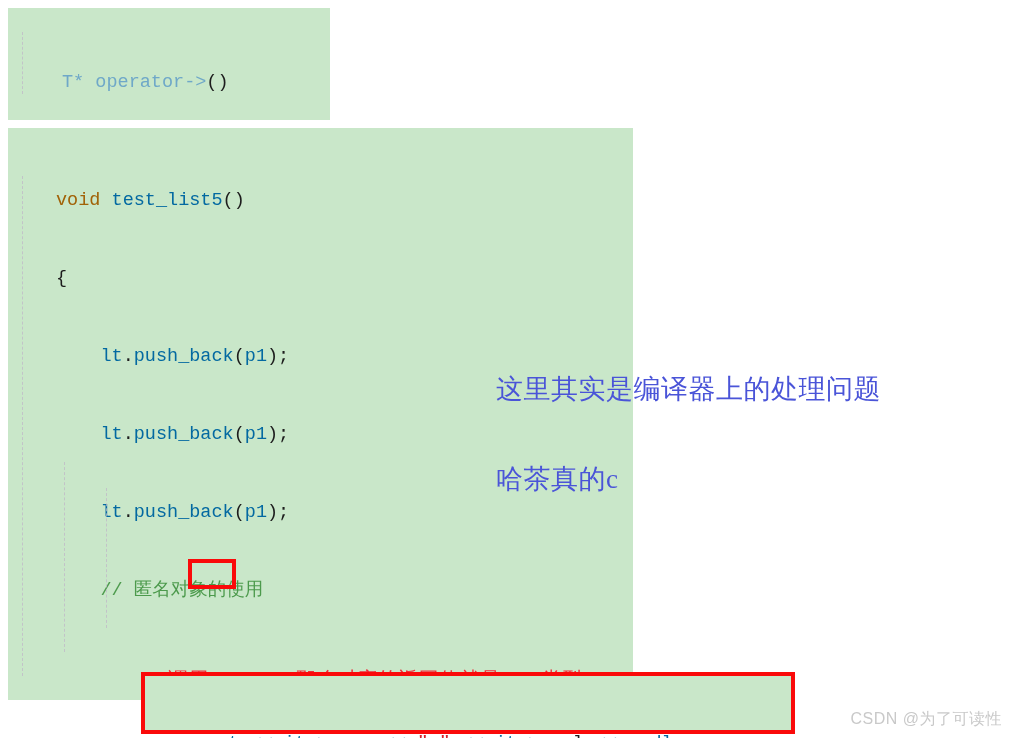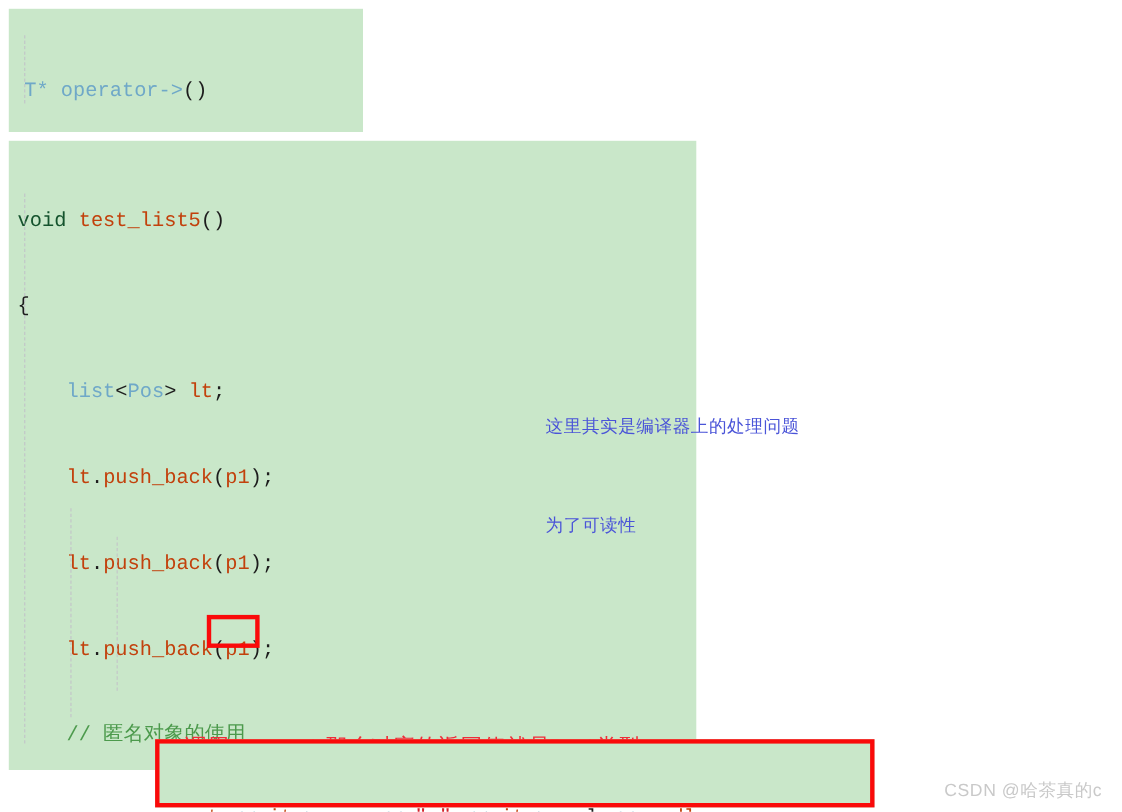--- a/index.html
+++ b/index.html
@@ -57,43 +57,43 @@
   }
 
   
   .code {
     font-family: "Liberation Mono", "DejaVu Sans Mono", monospace;
     font-size: 18.5px;
     line-height: 26px;
     white-space: pre;
     color: #2c2c2c;
   }
-  .code .ln { display: block; height: 26px; }
+  .code .ln { display: block; height: 26px; padding-left: 40px; }
 
   
-  .kw      { color: #14532d; }            
+  .kw      { color: #a16207; }            
   .kw2     { color: #9b30c8; }            
   .type    { color: #6fa8c8; }            
-  .fn      { color: #c2410c; }            
+  .fn      { color: #0369a1; }            
   .op      { color: #8fb5c9; }            
   .str     { color: #d4232c; }            
   .cmt     { color: #4c9a4c; }            
   .plain   { color: #1d1d1d; }
   .num     { color: #2d2d2d; }
 
   
   .ann {
     position: absolute;
     white-space: pre;
     font-family: "Liberation Serif", "DejaVu Serif", serif;
   }
   #note-blue {
     left: 496px;
     top: 314px;
-    font-size: 16px;
+    font-size: 27px;
     line-height: 30px;
     color: #4a54d8;
     letter-spacing: .5px;
   }
   #note-red {
     left: 168px;
     top: 604px;
     font-size: 20px;
     line-height: 30px;
     color: #ef2d3a;
@@ -137,21 +137,20 @@
 </div>
 
 <div class="code-block" id="main-snippet">
   <div class="guide" style="left:14px; top:48px; height:500px;"></div>
   <div class="guide" style="left:56px; top:334px; height:190px;"></div>
   <div class="guide" style="left:98px; top:360px; height:140px;"></div>
 
   <div class="code" style="padding-left:8px">
     <span class="ln"><span class="kw">void</span> <span class="fn">test_list5</span><span class="plain">()</span></span>
     <span class="ln"><span class="plain">{</span></span>
-    <span class="ln"><span class="plain">    </span><span class="type">list</span><span class="plain">&lt;</span><span class="type">Pos</span><span class="plain">&gt; </span><span class="fn">lt</span><span class="plain">;</span></span>
     <span class="ln"><span class="plain">    </span><span class="fn">lt</span><span class="plain">.</span><span class="fn">push_back</span><span class="plain">(</span><span class="fn">p1</span><span class="plain">);</span></span>
     <span class="ln"><span class="plain">    </span><span class="fn">lt</span><span class="plain">.</span><span class="fn">push_back</span><span class="plain">(</span><span class="fn">p1</span><span class="plain">);</span></span>
     <span class="ln"><span class="plain">    </span><span class="fn">lt</span><span class="plain">.</span><span class="fn">push_back</span><span class="plain">(</span><span class="fn">p1</span><span class="plain">);</span></span>
     <span class="ln"><span class="plain">    </span><span class="cmt">// 匿名对象的使用</span></span>
     
     
     
     
     
     
@@ -162,28 +161,28 @@
     
     
     
   </div>
 </div>
 
 <div id="highlight-it"></div>
 
 <div class="ann" id="note-blue">
   <div>这里其实是编译器上的处理问题</div>
-  <div>为了可读性</div>
+  <div>哈茶真的c</div>
 </div>
 
 <div class="ann" id="note-red">
   <div>调用operator* 那么对应的返回值就是Pos*类型</div>
   
 </div>
 
 <div id="bottom-snippet">
   <div class="code" style="padding-left:10px">
     <span class="ln"><span class="fn">cout</span> <span class="op">&lt;&lt;</span> <span class="fn">it</span><span class="op">-&gt;</span><span class="plain">_row</span> <span class="op">&lt;&lt;</span> <span class="str">" "</span> <span class="op">&lt;&lt;</span> <span class="fn">it</span><span class="op">-&gt;</span><span class="plain">_col</span> <span class="op">&lt;&lt;</span> <span class="fn">endl</span><span class="plain">;</span></span>
     
   </div>
 </div>
 
-<div id="watermark">CSDN @哈茶真的c</div>
+<div id="watermark">CSDN @为了可读性</div>
 
 </body></html>

